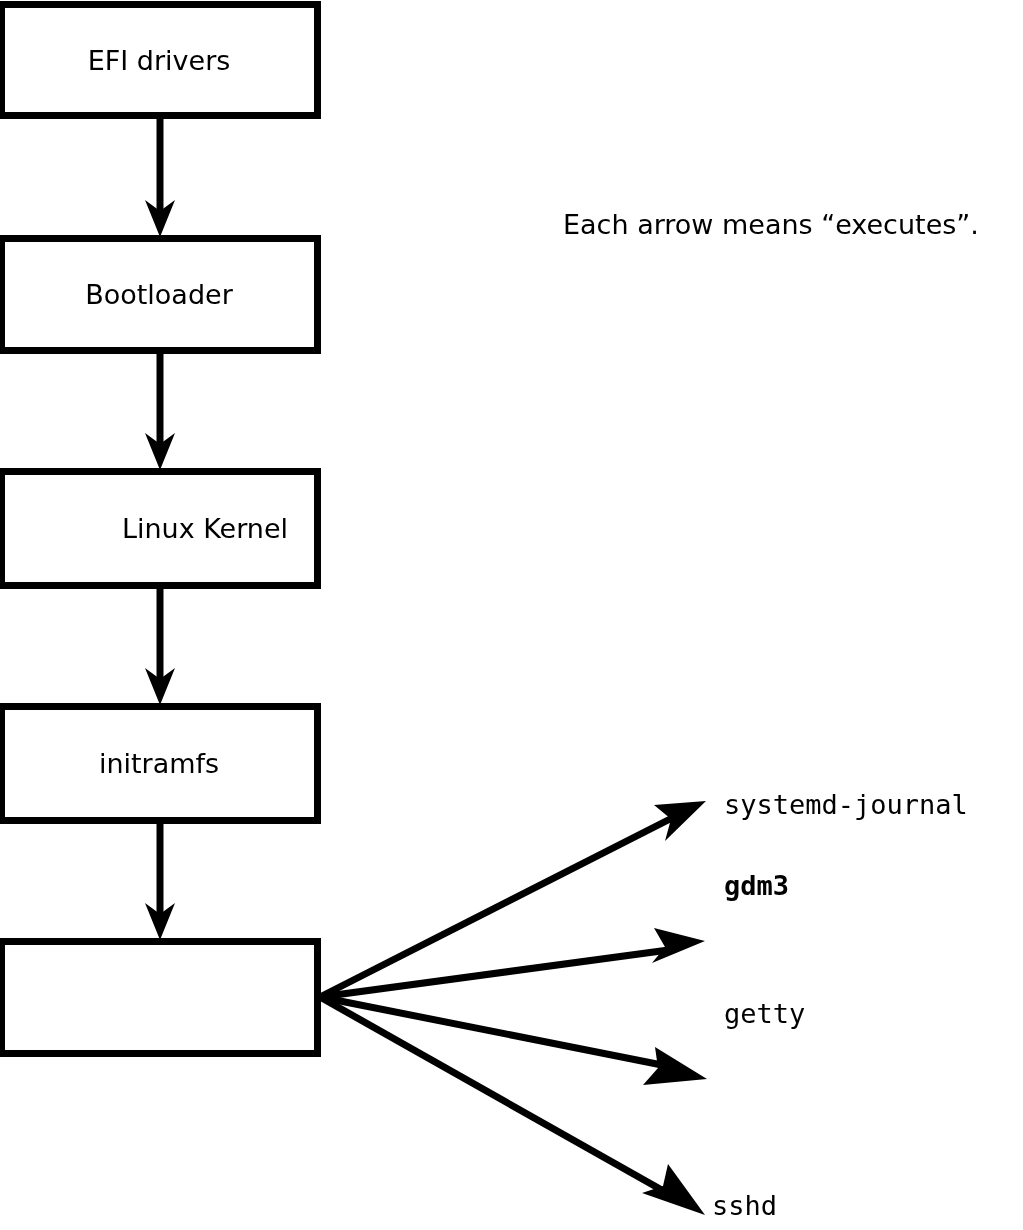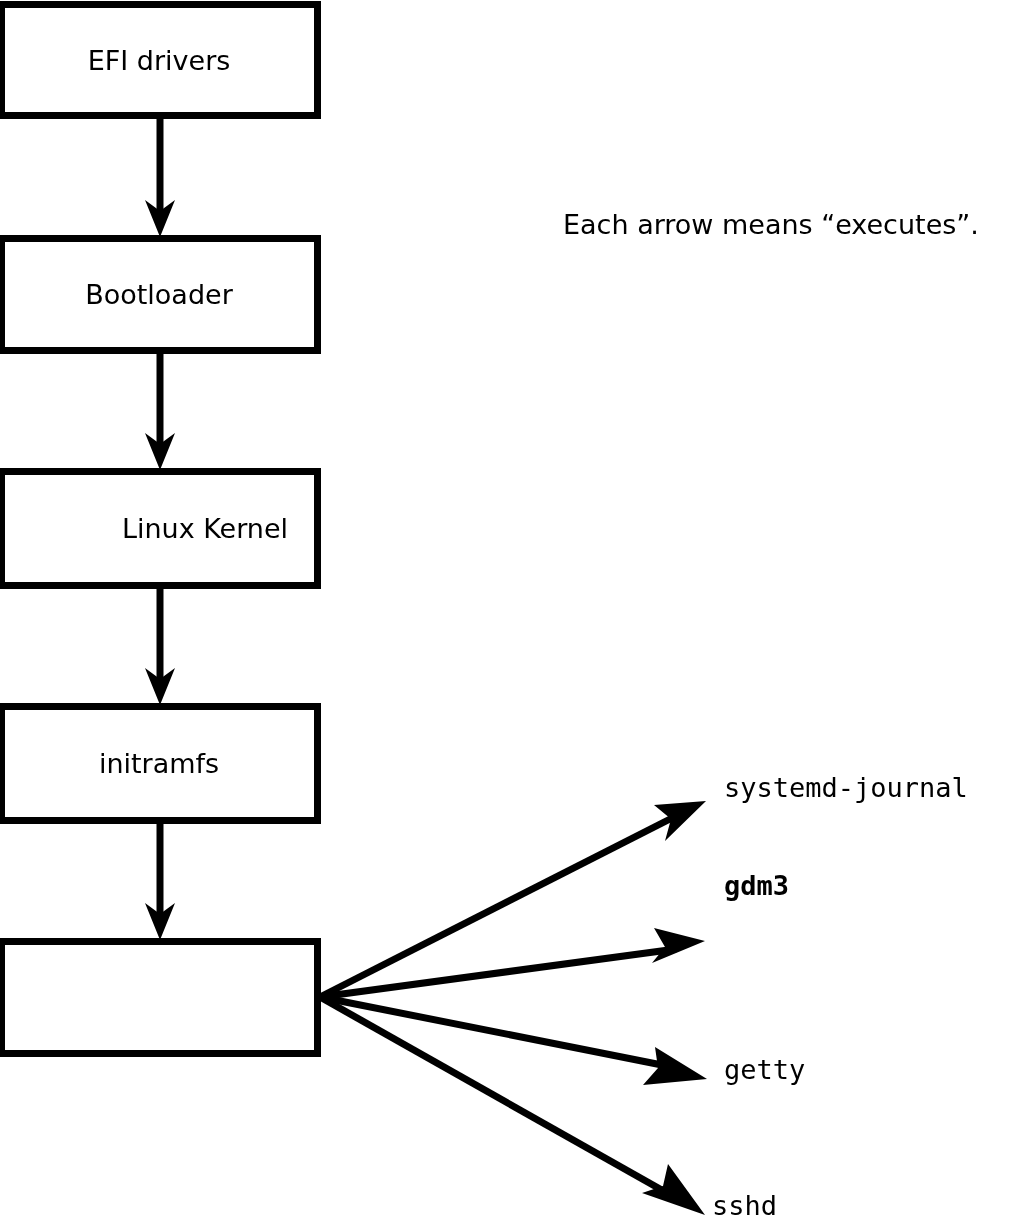--- a/index.html
+++ b/index.html
@@ -133,21 +133,21 @@
 
   <div class="box-label" style="left:0px; top:281px; width:318px;">Bootloader</div>
 
   <div class="box-label" style="left:0px; top:515px; width:318px;margin-left:46px;">Linux Kernel</div>
 
   <div class="box-label" style="left:0px; top:750px; width:318px;">initramfs</div>
 
 
   <div class="annotation-text" style="left:563px; top:165px;">Each arrow means “executes”.</div>
 
-  <div class="service-label" style="left:724px; top:774px;">systemd-journal</div>
+  <div class="service-label" style="left:724px; top:791px;">systemd-journal</div>
 
   <div class="service-label" style="left:724px; top:872px;font-weight:bold;">gdm3</div>
 
-  <div class="service-label" style="left:724px; top:1056px;">getty</div>
+  <div class="service-label" style="left:724px; top:1000px;">getty</div>
 
   <div class="service-label" style="left:712px; top:1192px;">sshd</div>
 
 </div>
 
 </body></html>

